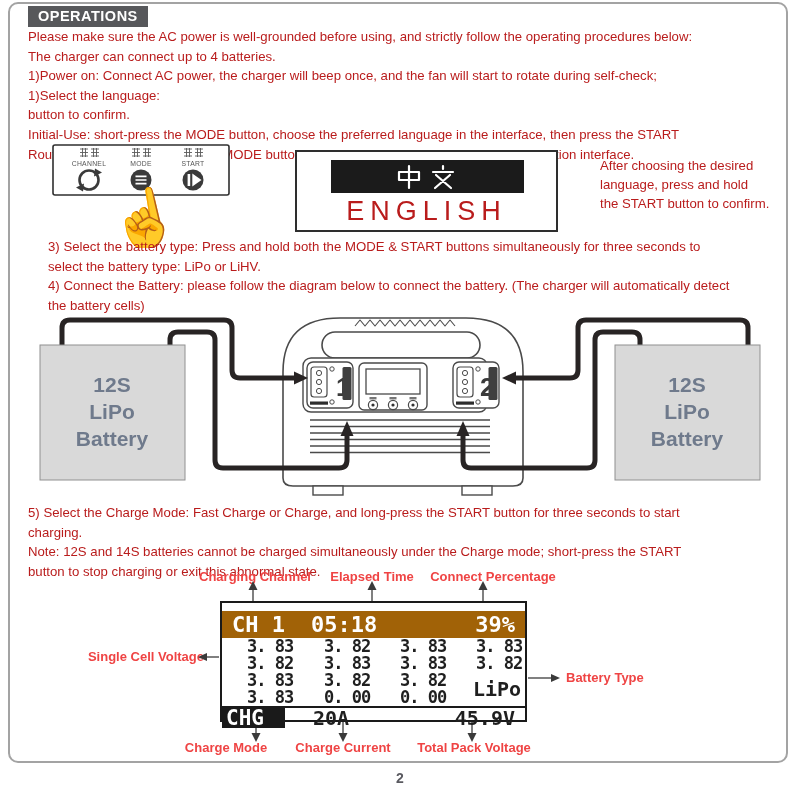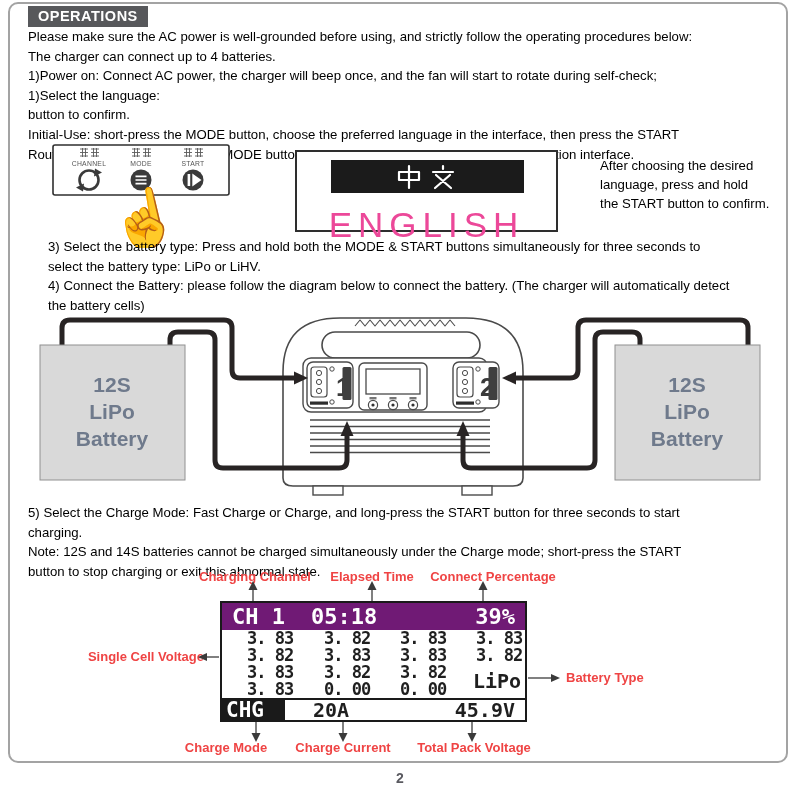--- a/index.html
+++ b/index.html
@@ -2,39 +2,39 @@
 <html><head>
 <meta charset="utf-8">
 <style>
   html,body{margin:0;padding:0;background:#fff;}
   #page{position:relative;width:800px;height:800px;background:#ffffff;
         font-family:"Liberation Sans",sans-serif;color:#55555a;overflow:hidden;}
   .page-border{position:absolute;left:8px;top:2px;width:780px;height:761px;
         border:2px solid #a3a3a3;border-radius:10px;box-sizing:border-box;}
   .ops-badge{position:absolute;left:28px;top:6px;background:#57585b;color:#fff;
         font-weight:bold;font-size:14.5px;letter-spacing:.5px;padding:2px 10px 3px 10px;}
-  .text-block{position:absolute;font-size:13.2px;line-height:19.6px;color:#000000;}
+  .text-block{position:absolute;font-size:13.2px;line-height:19.6px;color:#b91c1c;}
   .tline{white-space:nowrap;}
   .intro{left:28px;top:27px;width:760px;}
   .steps34{left:28px;top:237px;width:770px;margin-left:20px;}
   .step5{left:28px;top:503px;width:770px;}
   .note-right{left:600px;top:156px;width:195px;line-height:19px;}
   .lang-box{position:absolute;left:295px;top:150px;width:263px;height:82px;
         border:2px solid #2e2e2e;box-sizing:border-box;background:#fff;}
   .lang-bar{position:absolute;left:34px;top:8px;width:193px;height:33px;background:#1b1b1b;
         display:flex;align-items:center;justify-content:center;}
   .lang-english{position:absolute;left:0;top:44px;width:100%;text-align:center;
-        font-size:35px;letter-spacing:6px;color:#ec4899;font-weight:400;margin-top:9px;}
+        font-size:27px;letter-spacing:6px;color:#b91c1c;font-weight:400;}
   .fig-label{position:absolute;font-size:13px;font-weight:bold;color:#ef4444;white-space:nowrap;}
   .centerx{transform:translateX(-50%);}
   .lcd{position:absolute;left:220px;top:601px;width:307px;height:121px;background:#fff;
        border:2px solid #1a1a1a;box-sizing:border-box;
        font-family:"DejaVu Sans Mono",monospace;font-weight:bold;color:#1f1f1f;}
-  .lcd-header{height:27px;background:#701a75;color:#fff;display:flex;align-items:center;
-       font-size:22px;padding:0 10px;}
+  .lcd-header{height:27px;background:#a16207;color:#fff;display:flex;align-items:center;
+       font-size:22px;padding:0 10px;margin-top:8px;}
   .lcd-time{margin-left:26px;}
   .lcd-pct{margin-left:auto;}
   .lcd-grid{position:relative;height:68px;display:grid;
        grid-template-columns:77px 76px 76px 1fr;grid-auto-rows:17px;
        font-size:17px;line-height:17px;padding-left:18px;}
   .lcd-cell{padding-left:7px;letter-spacing:-1px;white-space:nowrap;}
   .lcd-lipo{grid-column:4;grid-row:3 / span 2;display:flex;align-items:center;
        justify-content:center;font-size:20px;letter-spacing:0;}
   .lcd-footer{height:22px;border-top:2px solid #1a1a1a;display:flex;align-items:center;
        font-size:20px;box-sizing:border-box;}

